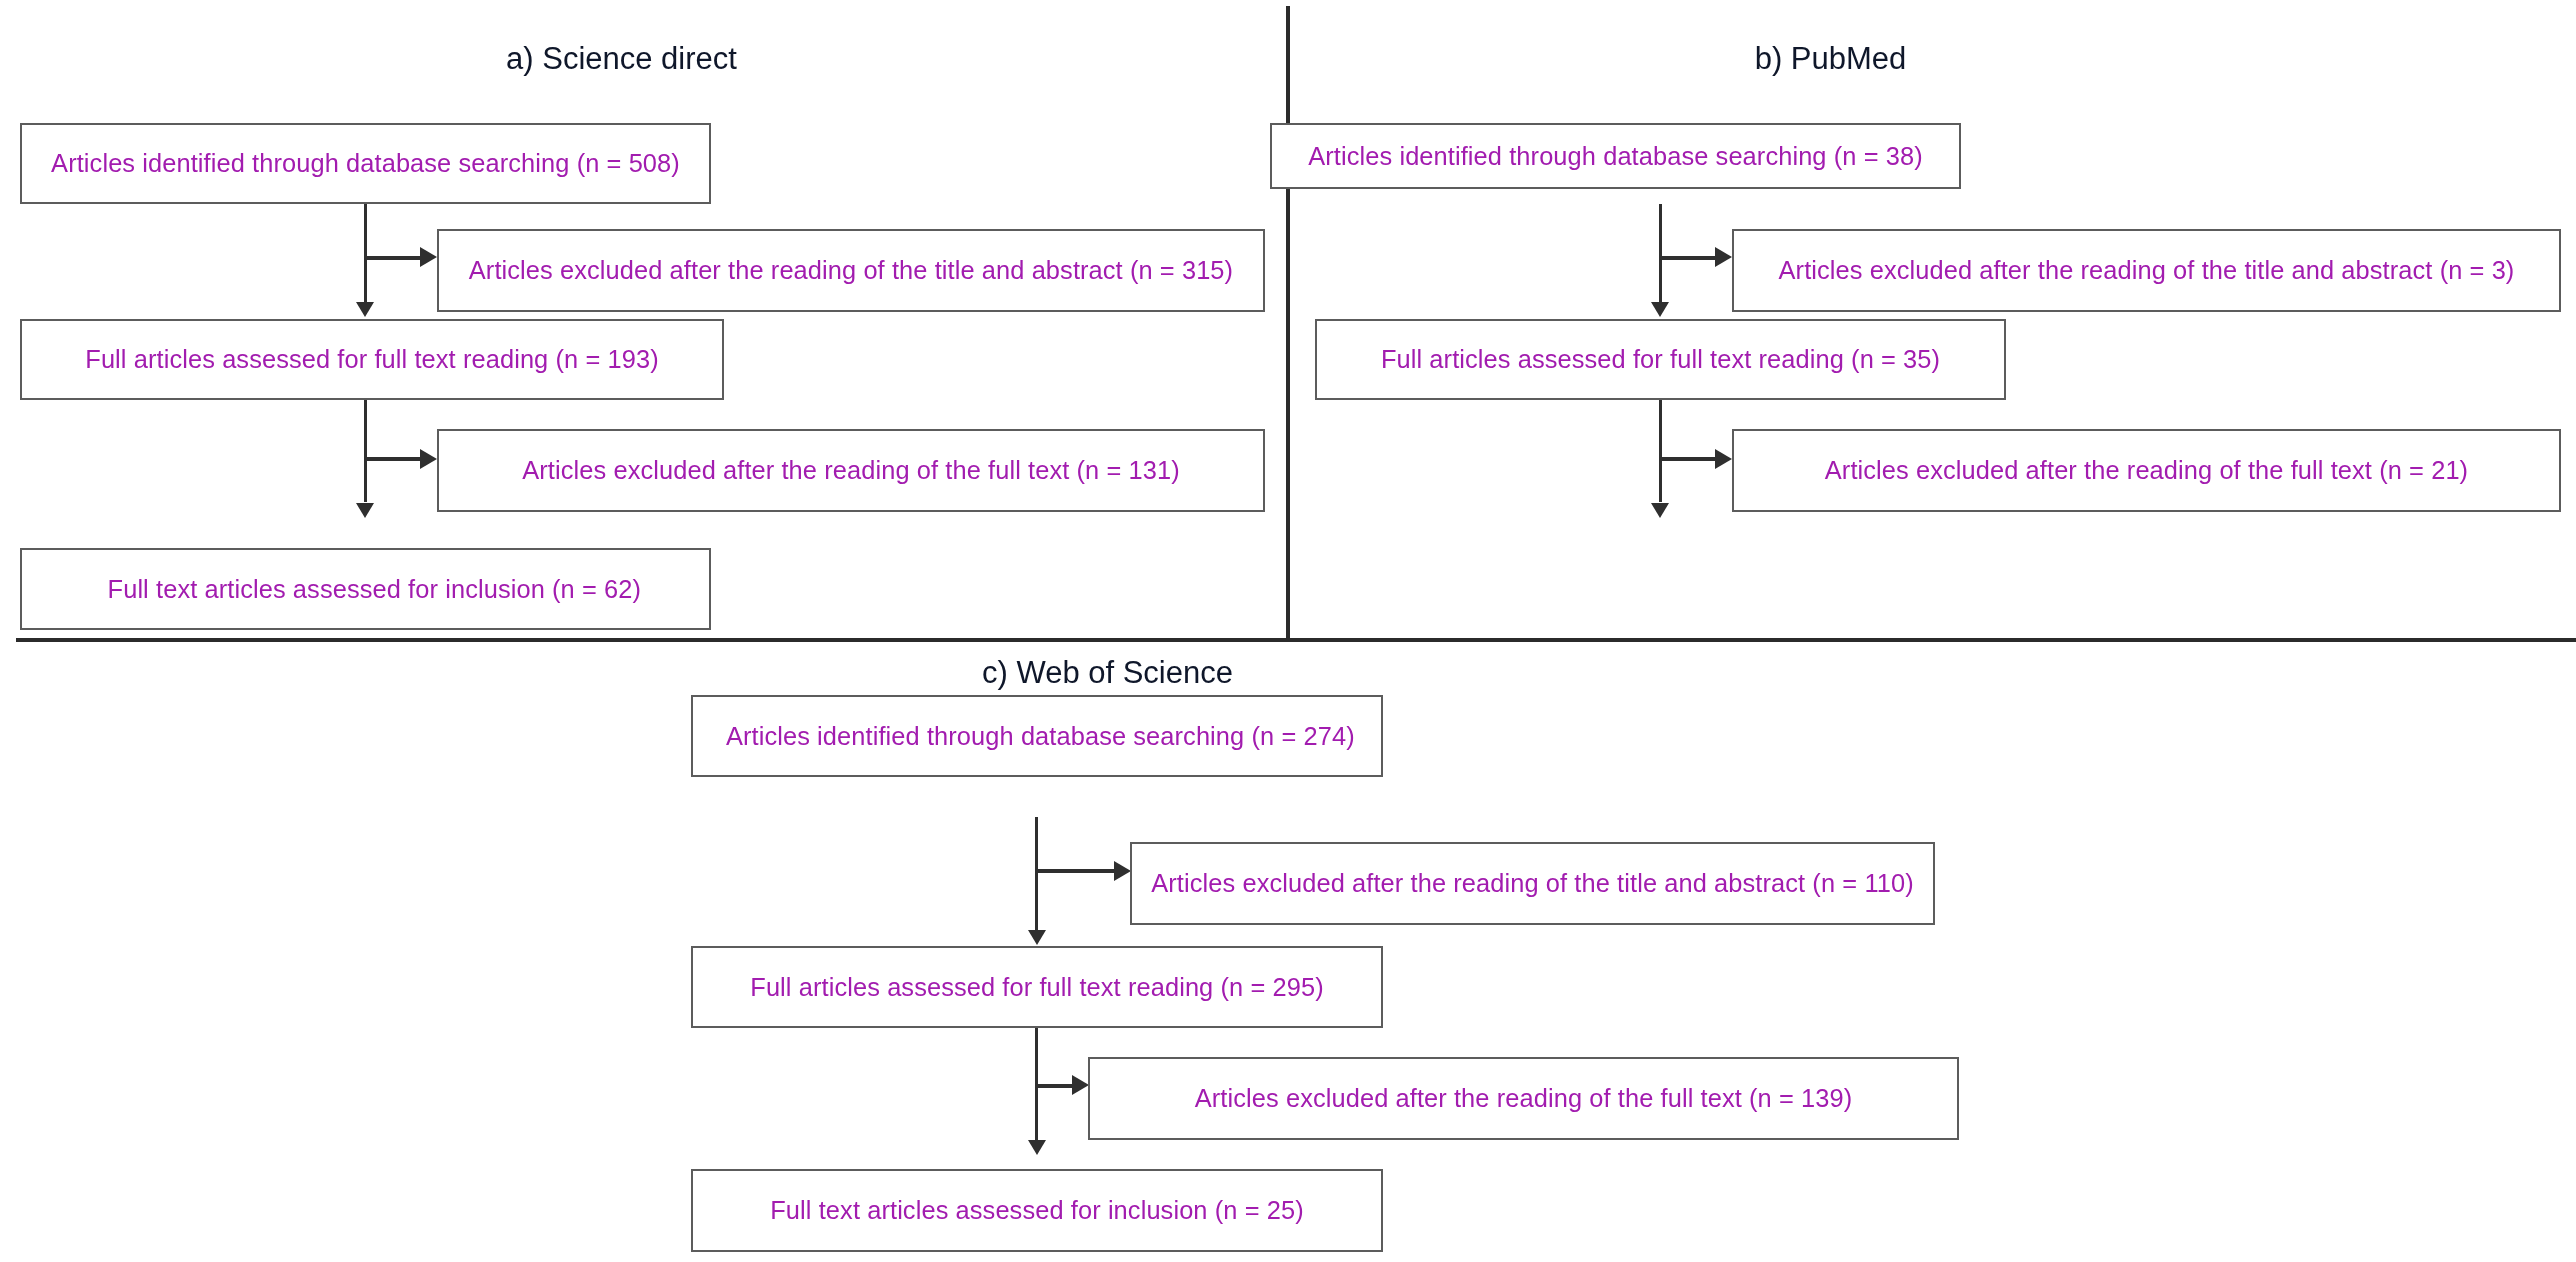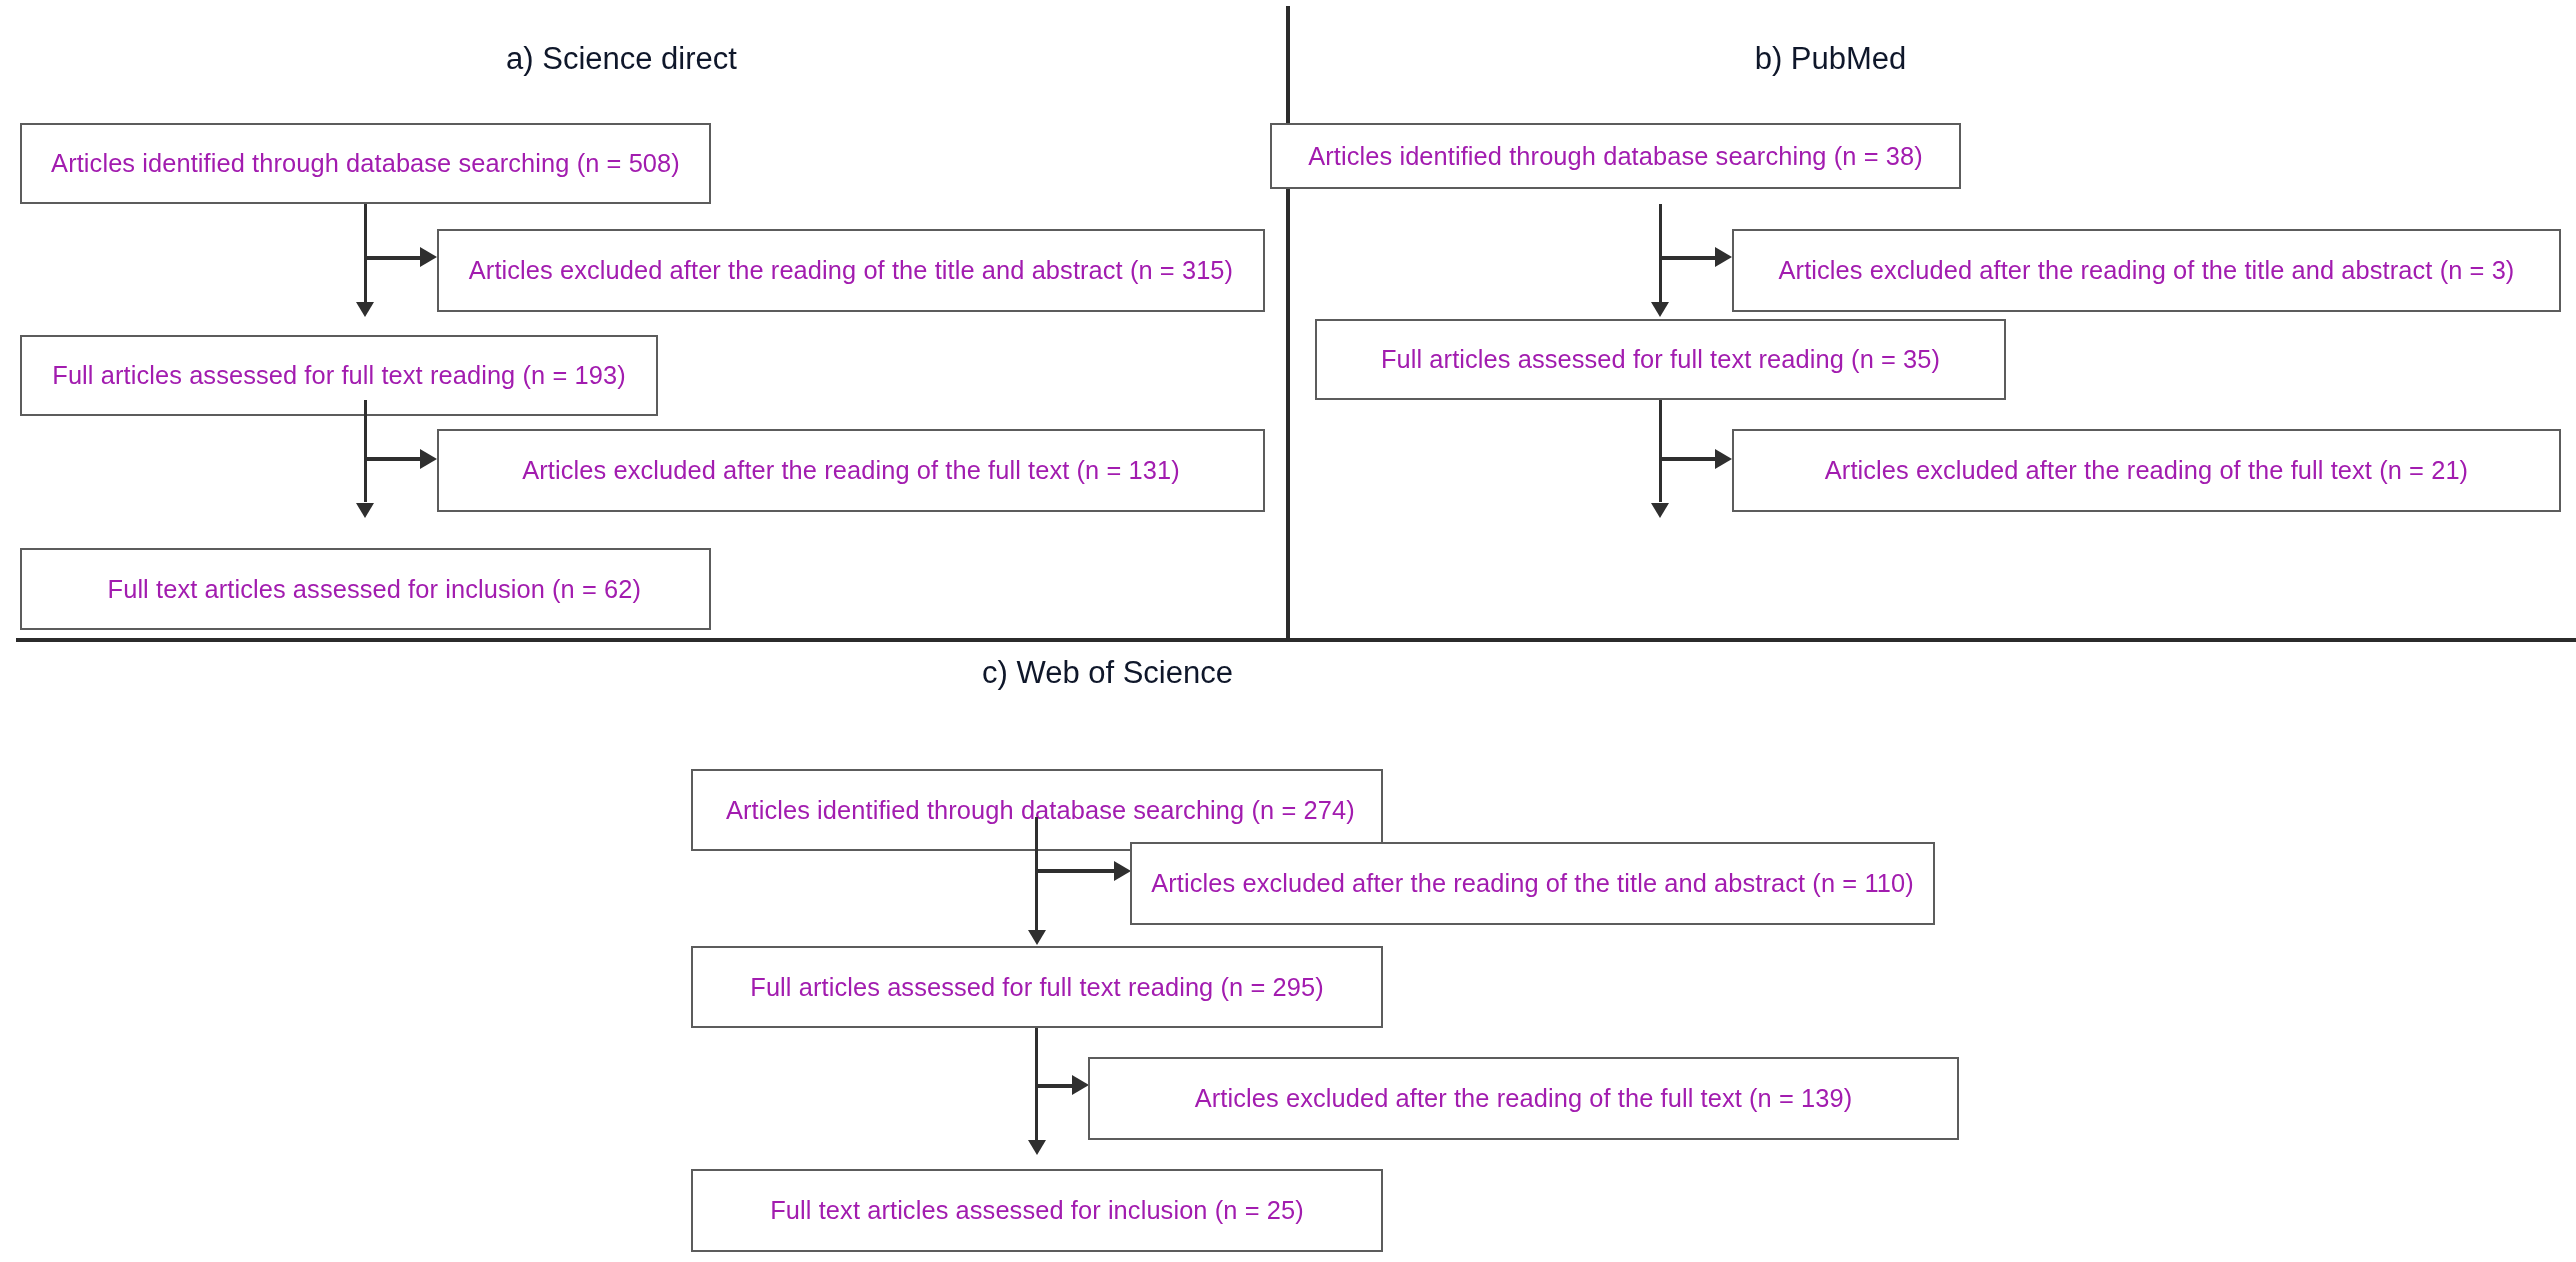--- a/index.html
+++ b/index.html
@@ -100,21 +100,21 @@
   <div class="conn-v" style="left:364px;top:204px;height:98px;"></div>
   <div class="arrow-down" style="left:356px;top:302px;"></div>
 
   <div class="conn-h" style="left:364px;top:256px;width:57px;"></div>
   <div class="arrow-right" style="left:420px;top:247px;"></div>
 
   <div class="flow-box" style="left:437px;top:229px;width:828px;height:83px;">
     <span class="box-label">Articles excluded after the reading of the title and abstract (n = 315)</span>
   </div>
 
-  <div class="flow-box" style="left:20px;top:335px;width:638px;height:81px;">
+  <div class="flow-box" style="left:20px;top:319px;width:704px;height:81px;">
     <span class="box-label">Full articles assessed for full text reading (n = 193)</span>
   </div>
 
   <div class="conn-v" style="left:364px;top:400px;height:102px;"></div>
   <div class="arrow-down" style="left:356px;top:503px;"></div>
 
   <div class="conn-h" style="left:364px;top:457px;width:57px;"></div>
   <div class="arrow-right" style="left:420px;top:449px;"></div>
 
   <div class="flow-box" style="left:437px;top:429px;width:828px;height:83px;">
@@ -151,21 +151,21 @@
   <div class="conn-h" style="left:1659px;top:457px;width:57px;"></div>
   <div class="arrow-right" style="left:1715px;top:449px;"></div>
 
   <div class="flow-box" style="left:1732px;top:429px;width:829px;height:83px;">
     <span class="box-label">Articles excluded after the reading of the full text (n = 21)</span>
   </div>
 
 
   <div class="panel-title" style="left:825px;top:655px;width:565px;">c) Web of Science</div>
 
-  <div class="flow-box" style="left:691px;top:769px;width:692px;height:82px;padding-left:25px;">
+  <div class="flow-box" style="left:691px;top:695px;width:692px;height:82px;padding-left:25px;">
     <span class="box-label">Articles identified through database searching (n = 274)</span>
   </div>
 
   <div class="conn-v" style="left:1035px;top:817px;height:113px;"></div>
   <div class="arrow-down" style="left:1028px;top:930px;"></div>
 
   <div class="conn-h" style="left:1035px;top:869px;width:79px;"></div>
   <div class="arrow-right" style="left:1114px;top:861px;"></div>
 
   <div class="flow-box" style="left:1130px;top:842px;width:805px;height:83px;">

